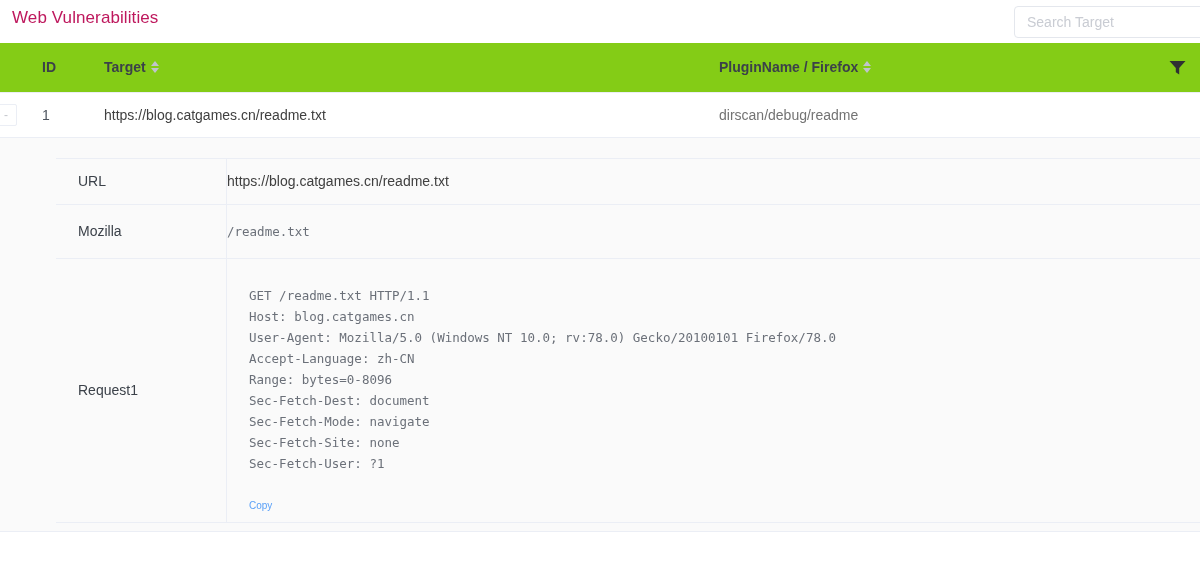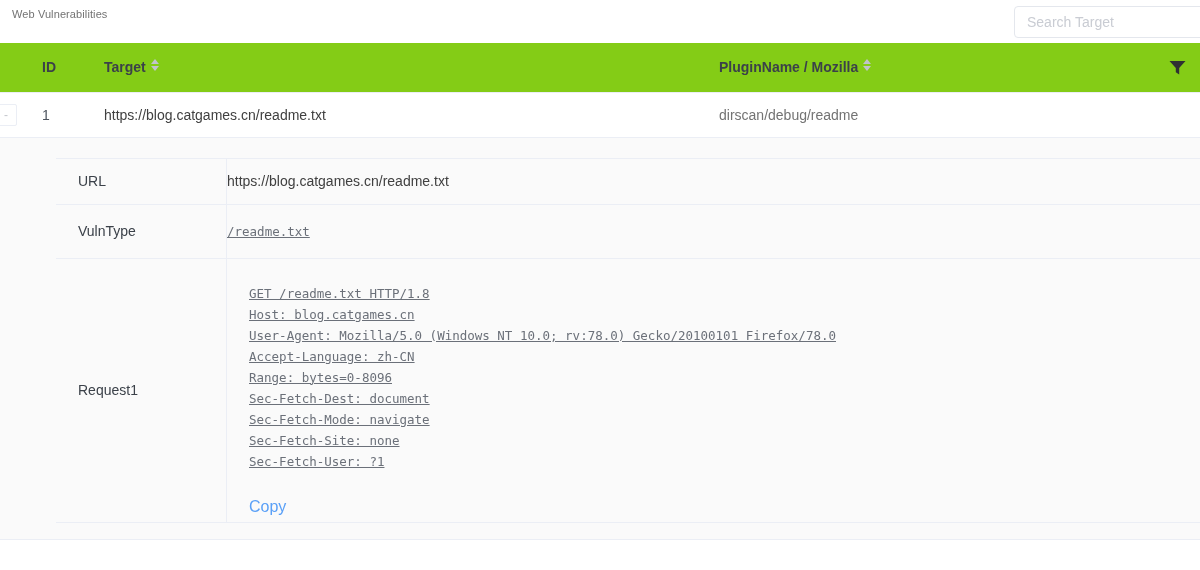--- a/index.html
+++ b/index.html
@@ -24,23 +24,23 @@
 
   
   .topbar {
     position: relative;
     height: 43px;
   }
   .page-title {
     position: absolute;
     left: 12px;
     top: 8px;
-    font-size: 11px;
+    font-size: 17px;
     font-weight: 400;
-    color: #737373;
+    color: #be185d;
     letter-spacing: 0.1px;
   }
   .search-wrap {
     position: absolute;
     left: 1014px;
     top: 6px;
     width: 250px;
     height: 32px;
   }
   .search-input {
@@ -74,21 +74,21 @@
     font-size: 14px;
     font-weight: 700;
     color: #3b4149;
     text-align: left;
     padding: 0;
     border-bottom: 1px solid #ebeef5;
     vertical-align: middle;
   }
   .th-inner {
     display: flex;
-    align-items: flex-start;
+    align-items: center;
     gap: 5px;
   }
 
   .col-expand { width: 42px; }
   .col-id     { width: 62px; }
   .col-target { width: 615px; }
   .col-plugin { width: 420px; }
   .col-filter { width: 61px; }
 
   .sort-caret {
@@ -153,21 +153,21 @@
     font-size: 14px;
   }
 
   
   .detail-cell {
     background: #fafafa;
     padding: 0;
     border-bottom: 1px solid #ebeef5;
   }
   .detail-pad {
-    padding: 20px 0 16px 56px;
+    padding: 20px 0 8px 56px;
     background: #fafafa;
   }
   .detail-table {
     width: 1144px;
     border-collapse: collapse;
     table-layout: fixed;
     background: #fafafa;
   }
   .detail-table td {
     border-top: 1px solid #ebeef5;
@@ -191,31 +191,30 @@
     color: #5f646d;
   }
   .row-url { height: 46px; }
   .row-payload { height: 54px; }
   .mono {
     font-family: "DejaVu Sans Mono", monospace;
     font-size: 12.5px;
     color: #6b7079;
     white-space: pre;
     line-height: 21px;
-    text-decoration: underline;
   }
   .row-request td { height: 263px; vertical-align: middle; }
   .req-body {
     padding: 18px 0 0 22px;
   }
   .copy-link {
     display: inline-block;
     margin-top: 26px;
     color: #5aa0f7;
-    font-size: 16px;
+    font-size: 10px;
     text-decoration: none;
     font-family: "Liberation Sans", sans-serif;
     cursor: pointer;
   }
 </style>
 </head>
 <body>
 
 <div class="page">
 
@@ -245,21 +244,21 @@
           <div class="th-inner">
             <span>Target</span>
             <span class="sort-caret">
               <span class="caret-up"></span>
               <span class="caret-down"></span>
             </span>
           </div>
         </th>
         <th>
           <div class="th-inner">
-            <span>PluginName / Mozilla</span>
+            <span>PluginName / Firefox</span>
             <span class="sort-caret">
               <span class="caret-up"></span>
               <span class="caret-down"></span>
             </span>
           </div>
         </th>
         <th>
           <svg class="filter-icon" width="17" height="15" viewBox="0 0 17 15">
             <path d="M0.5 1 L16.5 1 L10.2 8 L10.2 14.5 L6.8 12.2 L6.8 8 Z" fill="#303133"></path>
           </svg>
@@ -286,30 +285,30 @@
           <div class="detail-pad">
             <table class="detail-table">
               <tbody>
                 <tr class="row-url">
                   <td class="dt-label">URL</td>
                   <td class="dt-value">
                     <a class="link" href="#">https://blog.catgames.cn/readme.txt</a>
                   </td>
                 </tr>
                 <tr class="row-payload">
-                  <td class="dt-label">VulnType</td>
+                  <td class="dt-label">Mozilla</td>
                   <td class="dt-value">
                     <span class="mono">/readme.txt</span>
                   </td>
                 </tr>
                 <tr class="row-request">
                   <td class="dt-label">Request1</td>
                   <td>
                     <div class="req-body">
-                      <div class="mono">GET /readme.txt HTTP/1.8
+                      <div class="mono">GET /readme.txt HTTP/1.1
 Host: blog.catgames.cn
 User-Agent: Mozilla/5.0 (Windows NT 10.0; rv:78.0) Gecko/20100101 Firefox/78.0
 Accept-Language: zh-CN
 Range: bytes=0-8096
 Sec-Fetch-Dest: document
 Sec-Fetch-Mode: navigate
 Sec-Fetch-Site: none
 Sec-Fetch-User: ?1</div>
                       <a class="copy-link" href="#">Copy</a>
                     </div>

